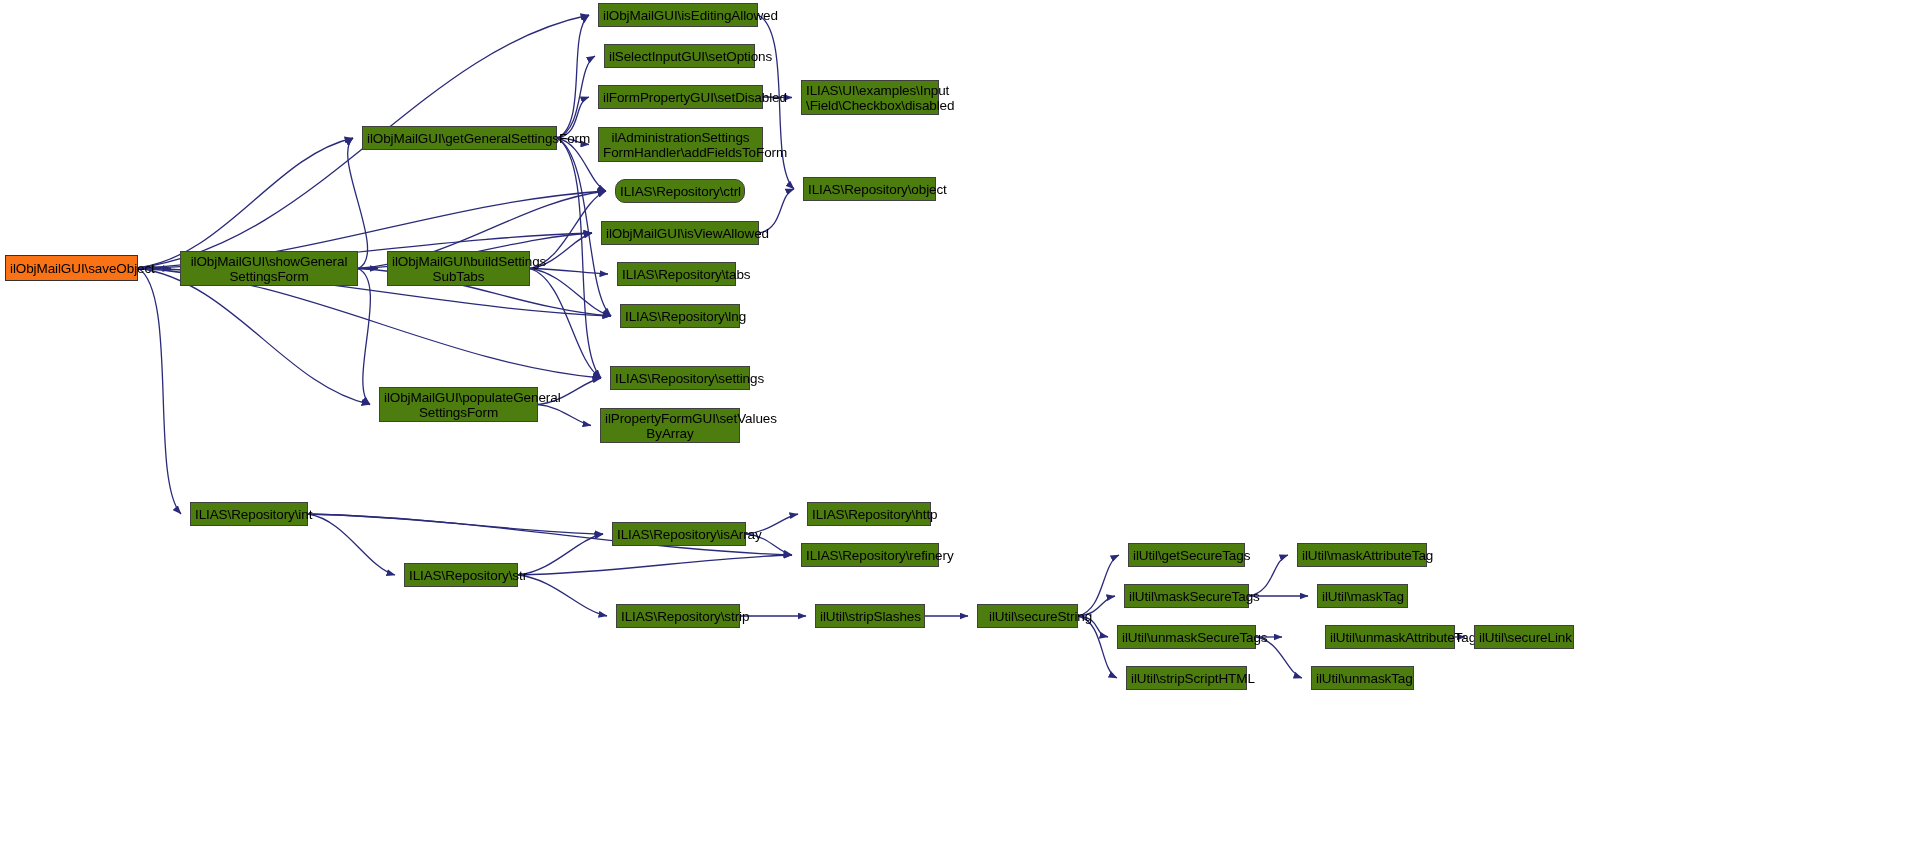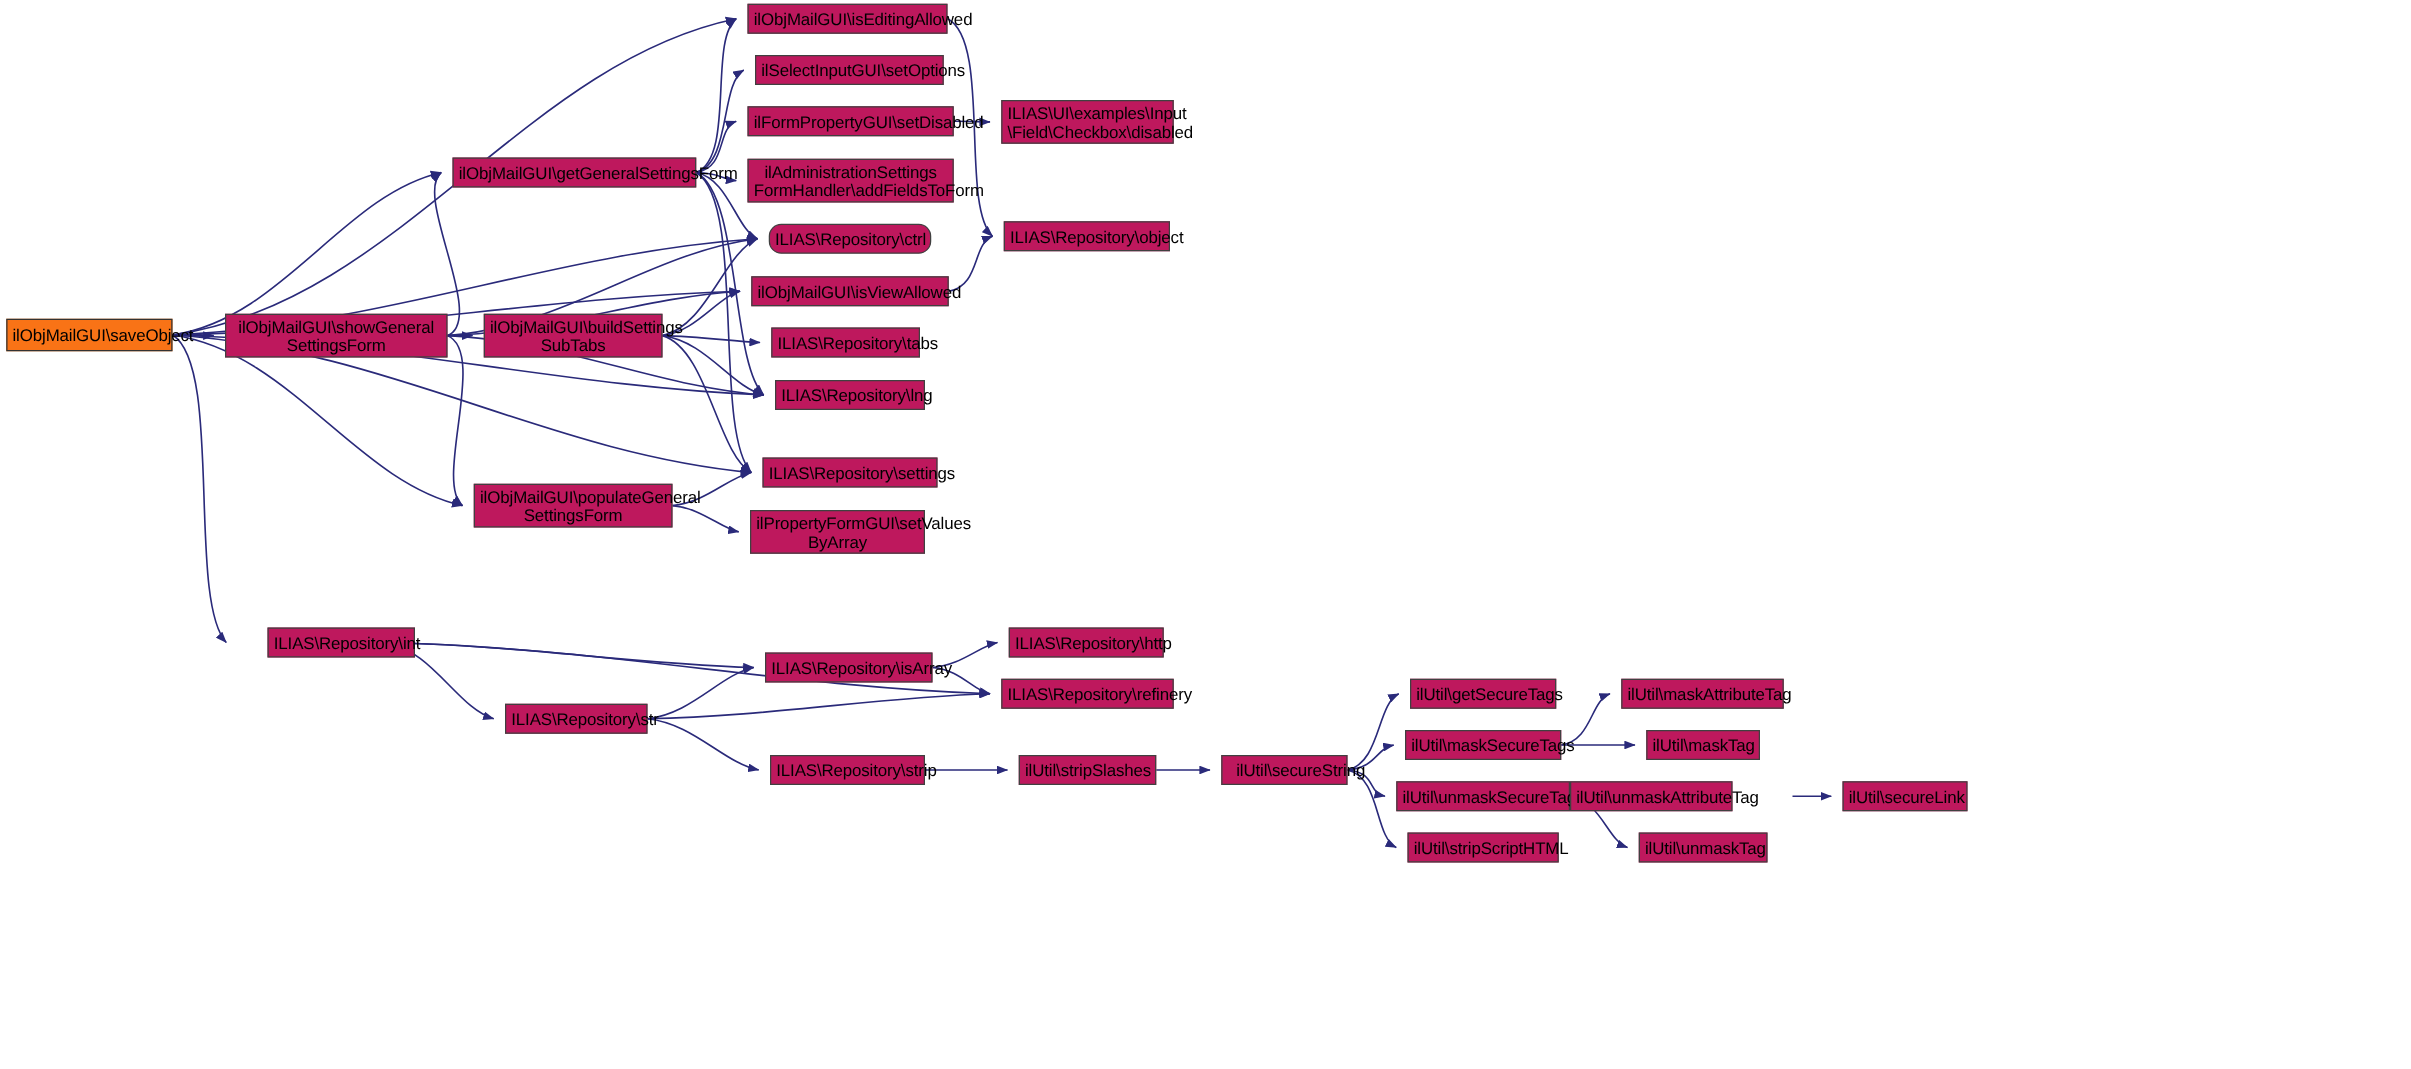--- a/index.html
+++ b/index.html
@@ -20,21 +20,21 @@
     left: 0;
     top: 0;
     width: 1929px;
     height: 855px;
     pointer-events: none;
   }
   .gnode {
     position: absolute;
     box-sizing: border-box;
     border: 1px solid #404040;
-    background: #be185d;
+    background: #4d7c0f;
     color: #000000;
     font-size: 13.5px;
     line-height: 15px;
     letter-spacing: -0.1px;
     display: flex;
     align-items: center;
     justify-content: center;
     text-align: center;
     white-space: pre-line;
     padding: 0 4px;
@@ -129,31 +129,31 @@
       <div class="gnode" style="left: 615px; top: 179px; width: 130px; height: 24px; border-radius: 10px;"><span class="lbl">ILIAS\Repository\ctrl</span></div>
       <div class="gnode" style="left: 601px; top: 221px; width: 158px; height: 24px;"><span class="lbl">ilObjMailGUI\isViewAllowed</span></div>
       <div class="gnode" style="left: 617px; top: 262px; width: 119px; height: 24px;"><span class="lbl">ILIAS\Repository\tabs</span></div>
       <div class="gnode" style="left: 620px; top: 304px; width: 120px; height: 24px;"><span class="lbl">ILIAS\Repository\lng</span></div>
       <div class="gnode" style="left: 610px; top: 366px; width: 140px; height: 24px;"><span class="lbl">ILIAS\Repository\settings</span></div>
       <div class="gnode" style="left: 600px; top: 408px; width: 140px; height: 35px;"><span class="lbl">ilPropertyFormGUI\setValues
 ByArray</span></div>
       <div class="gnode" style="left: 801px; top: 80px; width: 138px; height: 35px;"><span class="lbl">ILIAS\UI\examples\Input
 \Field\Checkbox\disabled</span></div>
       <div class="gnode" style="left: 803px; top: 177px; width: 133px; height: 24px;"><span class="lbl">ILIAS\Repository\object</span></div>
-      <div class="gnode" style="left: 190px; top: 502px; width: 118px; height: 24px; margin-left: 24px;"><span class="lbl">ILIAS\Repository\int</span></div>
+      <div class="gnode" style="left: 190px; top: 502px; width: 118px; height: 24px;"><span class="lbl">ILIAS\Repository\int</span></div>
       <div class="gnode" style="left: 404px; top: 563px; width: 114px; height: 24px;"><span class="lbl">ILIAS\Repository\str</span></div>
       <div class="gnode" style="left: 612px; top: 522px; width: 134px; height: 24px;"><span class="lbl">ILIAS\Repository\isArray</span></div>
       <div class="gnode" style="left: 616px; top: 604px; width: 124px; height: 24px;"><span class="lbl">ILIAS\Repository\strip</span></div>
       <div class="gnode" style="left: 807px; top: 502px; width: 124px; height: 24px;"><span class="lbl">ILIAS\Repository\http</span></div>
       <div class="gnode" style="left: 801px; top: 543px; width: 138px; height: 24px;"><span class="lbl">ILIAS\Repository\refinery</span></div>
       <div class="gnode" style="left: 815px; top: 604px; width: 110px; height: 24px;"><span class="lbl">ilUtil\stripSlashes</span></div>
       <div class="gnode" style="left: 977px; top: 604px; width: 101px; height: 24px; padding-left: 11px;"><span class="lbl">ilUtil\secureString</span></div>
       <div class="gnode" style="left: 1128px; top: 543px; width: 117px; height: 24px;"><span class="lbl">ilUtil\getSecureTags</span></div>
       <div class="gnode" style="left: 1124px; top: 584px; width: 125px; height: 24px;"><span class="lbl">ilUtil\maskSecureTags</span></div>
       <div class="gnode" style="left: 1117px; top: 625px; width: 139px; height: 24px;"><span class="lbl">ilUtil\unmaskSecureTags</span></div>
       <div class="gnode" style="left: 1126px; top: 666px; width: 121px; height: 24px;"><span class="lbl">ilUtil\stripScriptHTML</span></div>
       <div class="gnode" style="left: 1297px; top: 543px; width: 130px; height: 24px;"><span class="lbl">ilUtil\maskAttributeTag</span></div>
       <div class="gnode" style="left: 1317px; top: 584px; width: 91px; height: 24px;"><span class="lbl">ilUtil\maskTag</span></div>
-      <div class="gnode" style="left: 1256px; top: 625px; width: 130px; height: 24px;"><span class="lbl">ilUtil\unmaskAttributeTag</span></div>
+      <div class="gnode" style="left: 1325px; top: 625px; width: 130px; height: 24px;"><span class="lbl">ilUtil\unmaskAttributeTag</span></div>
       <div class="gnode" style="left: 1311px; top: 666px; width: 103px; height: 24px;"><span class="lbl">ilUtil\unmaskTag</span></div>
       <div class="gnode" style="left: 1474px; top: 625px; width: 100px; height: 24px;"><span class="lbl">ilUtil\secureLink</span></div>
     </div>
 </div>
 
 </body></html>

